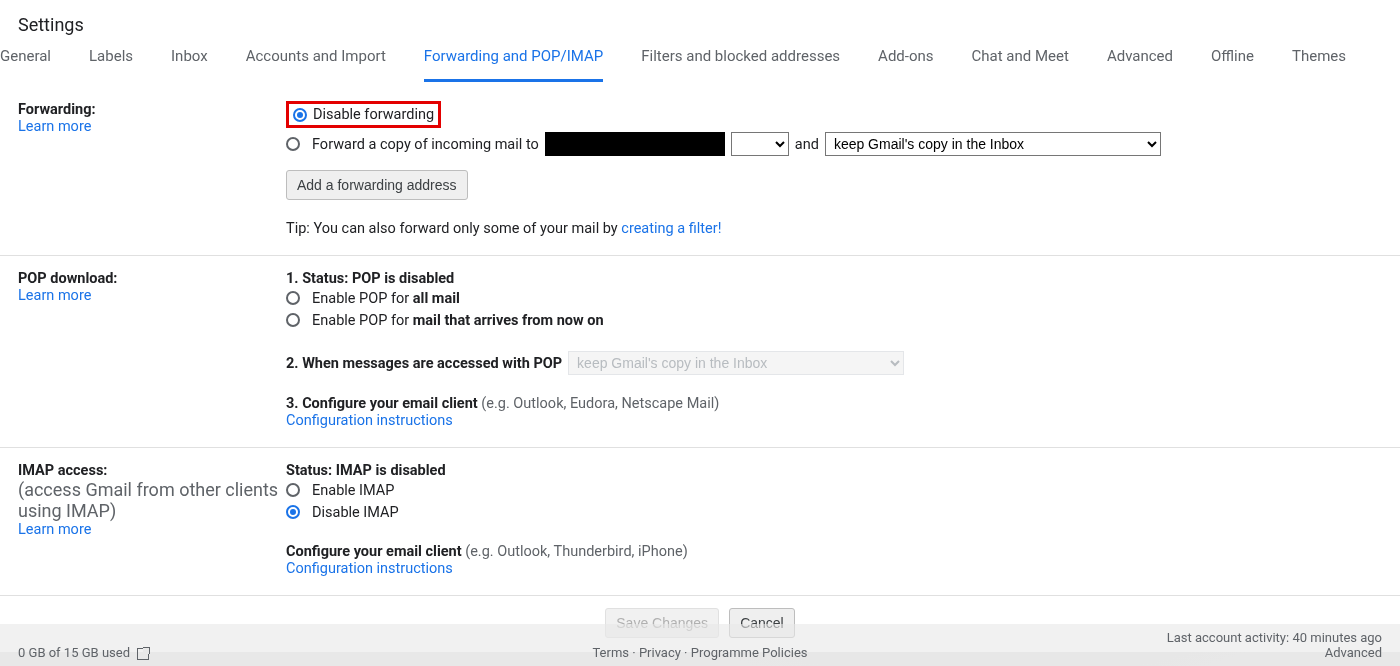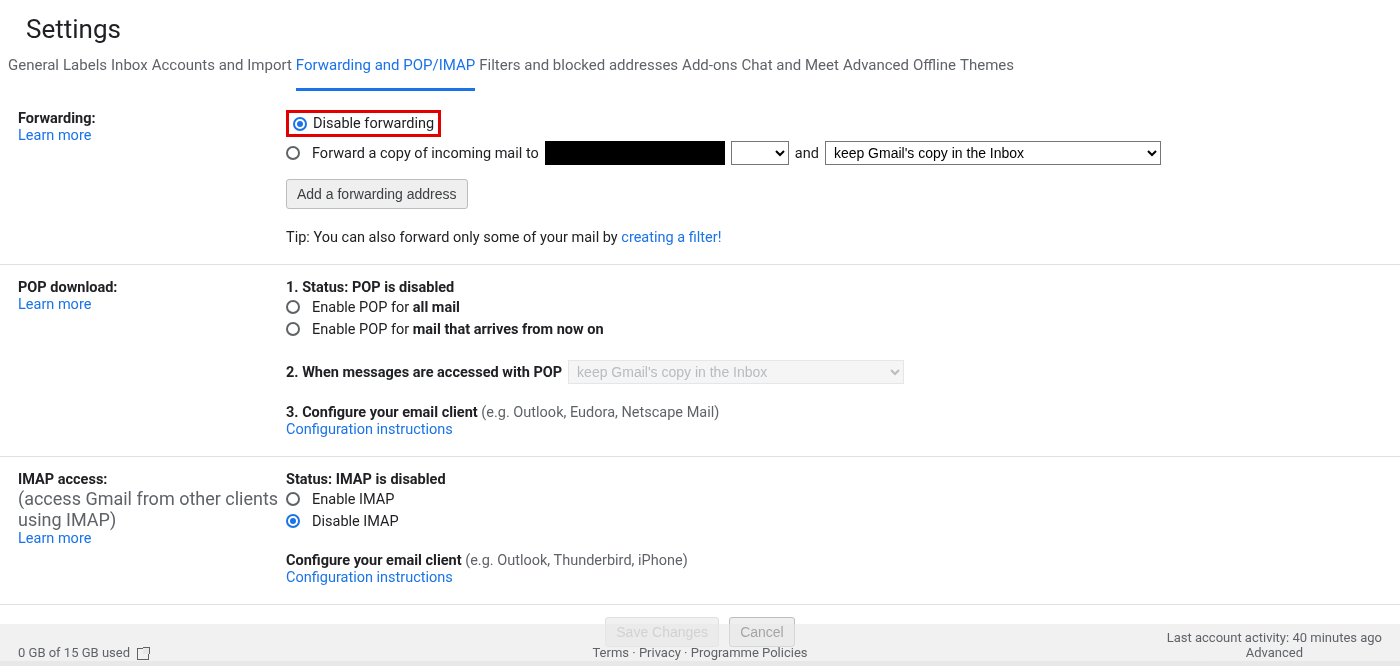--- a/index.html
+++ b/index.html
@@ -19,29 +19,29 @@
                 radial-gradient(ellipse 500px 300px at 70% 60%, rgba(200,200,200,0.5), transparent),
                 linear-gradient(#e8e8e8,#e8e8e8);
   }
   .settings-panel {
     position: relative;
     background: #fff;
     margin: 0;
     min-height: 618px;
   }
   .settings-title {
-    font-size: 26px;
+    font-size: 18px;
     font-weight: 400;
-    padding: 14px 18px 12px 26px;
+    padding: 14px 18px 12px 18px;
     color: #202124;
   }
   .tabs {
     display: flex;
-    gap: 4px;
-    padding: 0 8px;
+    gap: 38px;
+    padding: 0 0;
     border-bottom: 1px solid rgba(0,0,0,0);
     font-size: 15px;
     color: #5f6368;
     position: relative;
     height: 40px;
     align-items: flex-start;
   }
   .tab {
     padding-bottom: 14px;
     cursor: pointer;
@@ -307,17 +307,17 @@
 <div class="footer">
   <div>
     <span>0 GB of 15 GB used</span>
     <span class="open-icon"></span>
   </div>
   <div class="center">
     <a>Terms</a> ·
     <a>Privacy</a> ·
     <a>Programme Policies</a>
   </div>
-  <div style="text-align:center">
+  <div style="text-align:right">
     <div>Last account activity: 40 minutes ago</div>
     <a class="link" style="color:#5f6368">Advanced</a>
   </div>
 </div>
 
 </body></html>

